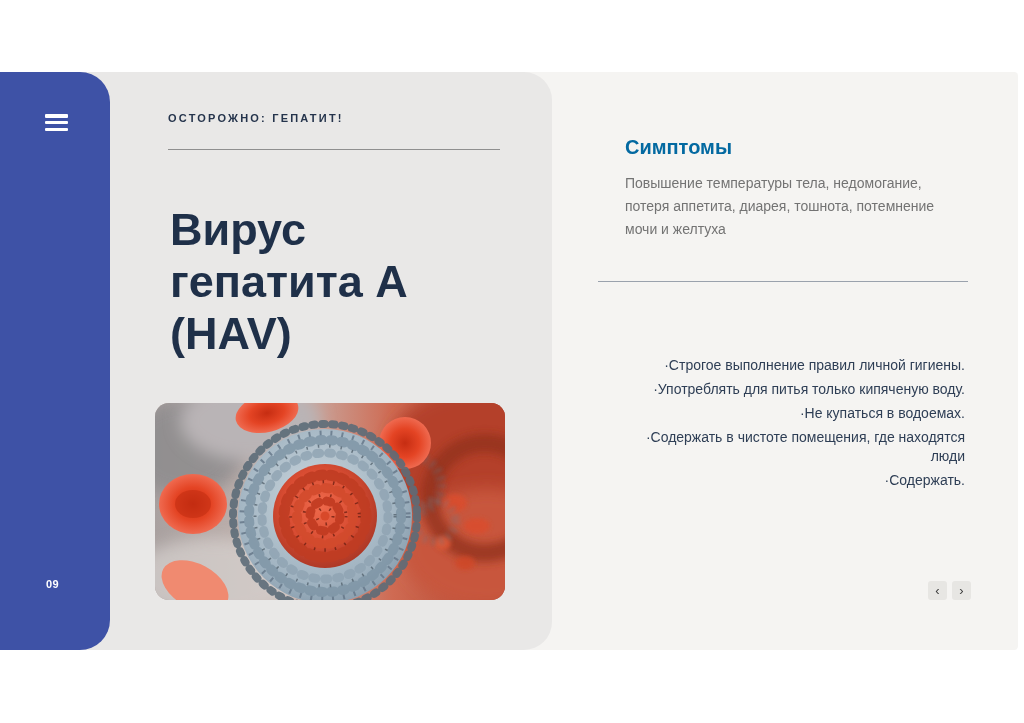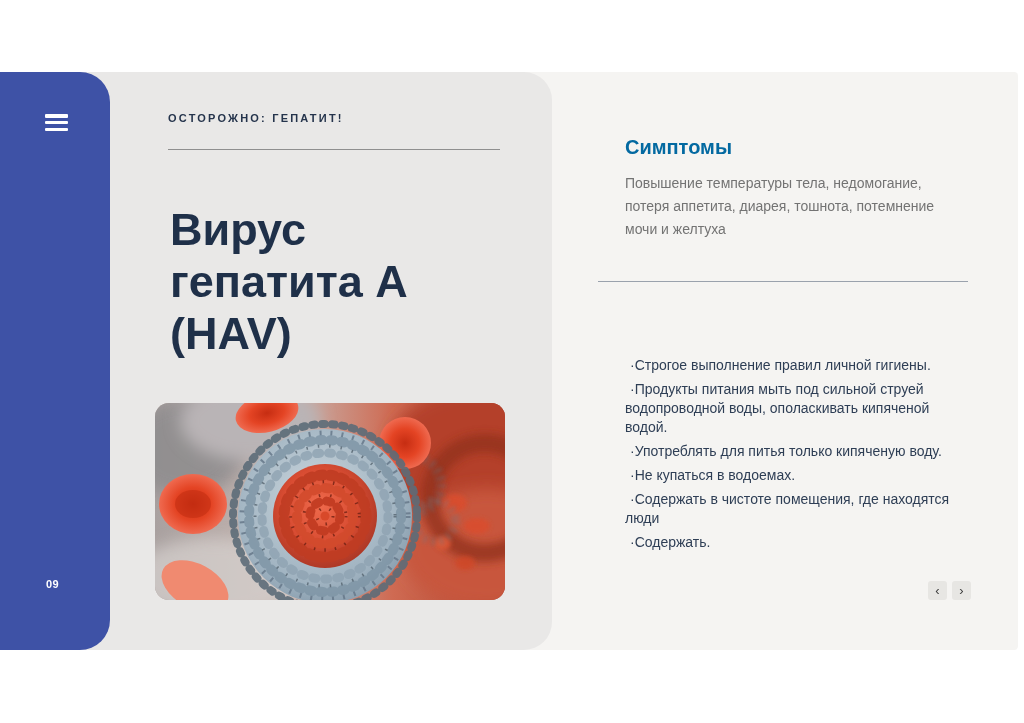--- a/index.html
+++ b/index.html
@@ -59,21 +59,21 @@
   .symptoms-body{
     position:absolute;left:625px;top:172px;width:330px;margin:0;
     font-size:14px;line-height:23px;color:#737373;
   }
   .right-divider{
     position:absolute;left:598px;top:281px;width:370px;height:1px;background:#9aa2ad;
   }
   .precautions-heading{left:625px;top:314px;}
   .bullets{
     position:absolute;left:625px;top:356px;width:340px;margin:0;padding:0;
-    list-style:none;font-size:14px;line-height:19px;color:#2e3e55;
+    list-style:none;font-size:14px;line-height:19px;color:#2e3e55;text-align:right;
   }
   .bullets li{margin:0 0 5px 0;text-indent:5px;}
 
   .nav{
     position:absolute;left:928px;top:581px;display:flex;gap:5px;
   }
   .nav button{
     width:19px;height:19px;border:none;border-radius:3px;background:#e7e6e3;
     color:#3c3c3c;font-size:13px;line-height:19px;text-align:center;padding:0;
     font-family:"Liberation Sans",sans-serif;cursor:pointer;
@@ -182,21 +182,20 @@
   </figure>
 
   <h2 class="sec-heading symptoms-heading">Симптомы</h2>
   <p class="symptoms-body">Повышение температуры тела, недомогание, потеря аппетита, диарея, тошнота, потемнение мочи и желтуха</p>
 
   <div class="right-divider"></div>
 
 
   <ul class="bullets">
     <li>·Строгое выполнение правил личной гигиены.</li>
-    <li>·Продукты питания мыть под сильной струей водопроводной воды, ополаскивать кипяченой водой.</li>
     <li>·Употреблять для питья только кипяченую воду.</li>
     <li>·Не купаться в водоемах.</li>
     <li>·Содержать в чистоте помещения, где находятся  люди</li>
     <li>·Содержать.</li>
   </ul>
 
   <div class="nav">
     <button>‹</button>
     <button>›</button>
   </div>

